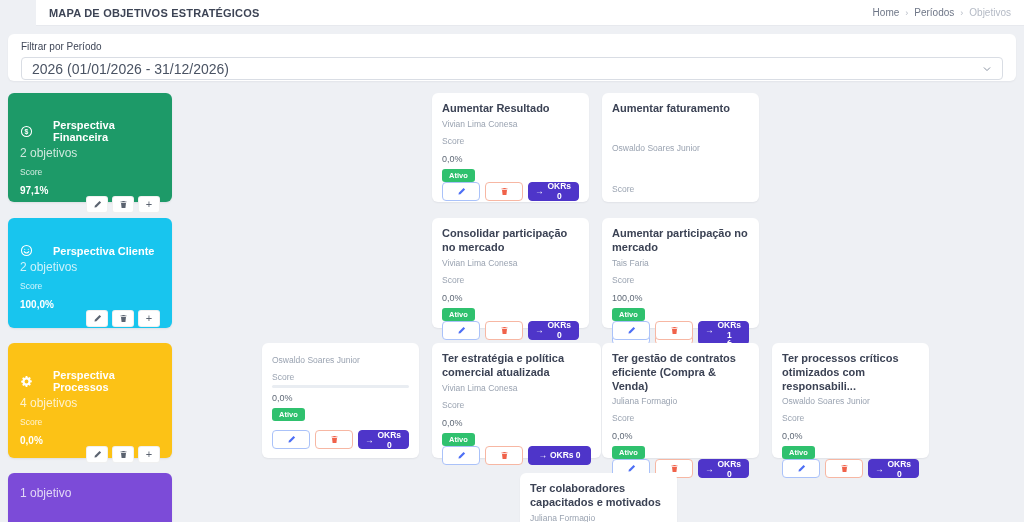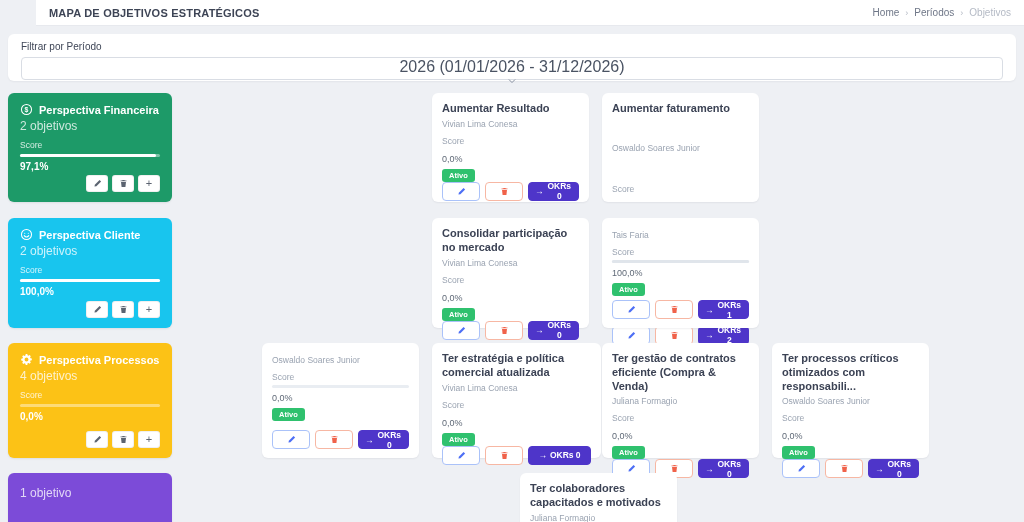--- a/index.html
+++ b/index.html
@@ -23,31 +23,31 @@
   
   .filter-panel {
     position:absolute; left:8px; top:34px; width:1008px; height:47px;
     background:#fff; border-radius:6px; box-shadow:0 1px 2px rgba(16,24,40,.05);
     padding:7px 13px;
   }
   .filter-label { font-size:10px; color:#3f4657; }
   .select {
     margin-top:5px; height:23px; border:1px solid #d9dde4; border-radius:4px;
     display:flex; align-items:center; justify-content:space-between;
-    padding:0 10px; font-size:16px; color:#4a5363; background:#fff; cursor:pointer;flex-direction:column;
+    padding:0 10px; font-size:14px; color:#4a5363; background:#fff; cursor:pointer;
   }
   .select .chev { display:inline-flex; width:10px; height:10px; }
   .select .chev svg { width:100%; height:100%; }
 
   
   .persp-card {
     position:absolute; border-radius:6px; padding:10px 12px; color:#fff;
     display:flex; flex-direction:column; box-shadow:0 1px 2px rgba(16,24,40,.08);
   }
-  .persp-head { display:flex; align-items:center; gap:6px; }
+  .persp-head { display:flex; align-items:center; gap:20px;margin-top:16px; }
   .persp-icon { width:13px; height:13px; display:inline-flex; flex:0 0 auto; }
   .persp-icon svg { width:100%; height:100%; }
   .persp-title { font-size:11px; font-weight:bold; }
   .persp-count { font-size:12px; opacity:.78; margin-top:3px; }
   .persp-score-label { font-size:8.5px; opacity:.82; margin-top:7px; }
   .persp-bar { height:3px; background:rgba(255,255,255,.42); border-radius:2px; margin:4px 0 4px; }
   .persp-bar-fill { height:100%; background:#fff; border-radius:2px; }
   .persp-score-value { font-size:10px; font-weight:bold; }
   .persp-btns { margin-top:auto; display:flex; gap:4px; justify-content:flex-end; }
   .mini-btn {
@@ -267,20 +267,21 @@
             </svg>
           </span>
         </button>
         <button class="btn btn-okr">
           <span>→</span>
           <span>OKRs 0</span>
         </button>
       </div>
     </div>
     <div class="obj-card" style="left: 602px; top: 218px; width: 157px; height: 110px;">
+      <div class="obj-title">Aumentar participação no mercado</div>
       <div class="obj-owner">Tais Faria</div>
       <div class="obj-score-label">Score</div>
       <div class="obj-bar">
         <div class="obj-bar-fill" style="width: 100%;"></div>
       </div>
       <div class="obj-score-value">100,0%</div>
       <span class="badge">Ativo</span>
       <div class="obj-btns">
         <button class="btn btn-edit">
           <span style="display: inline-flex;">

